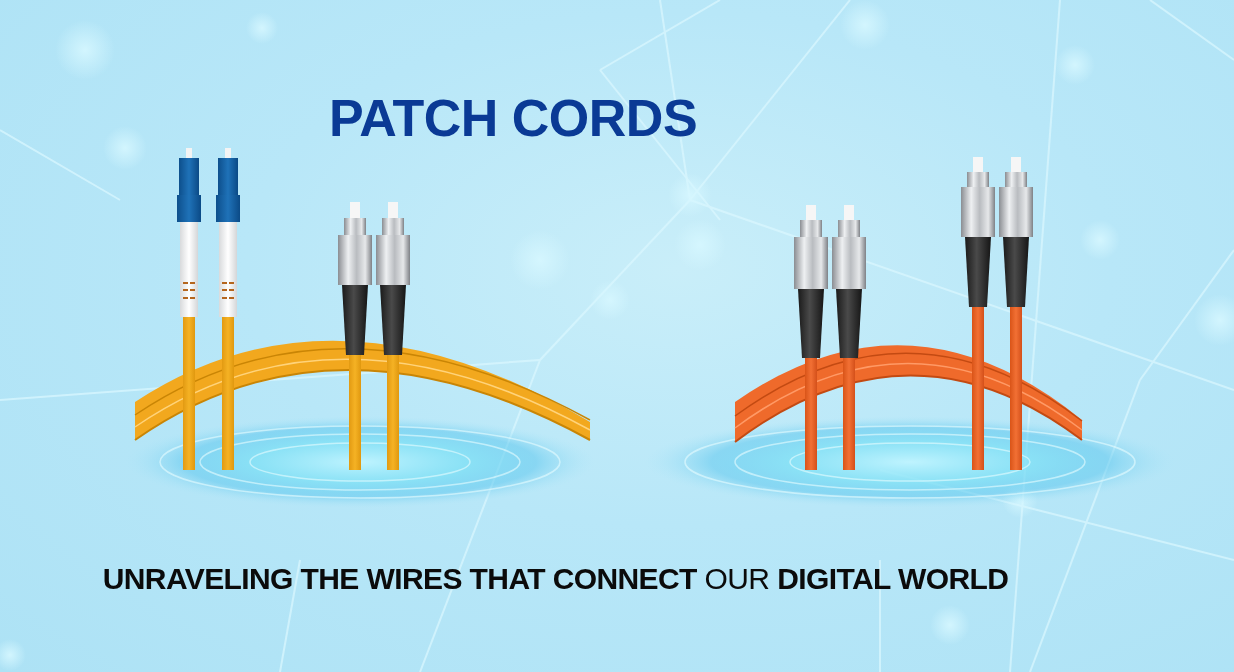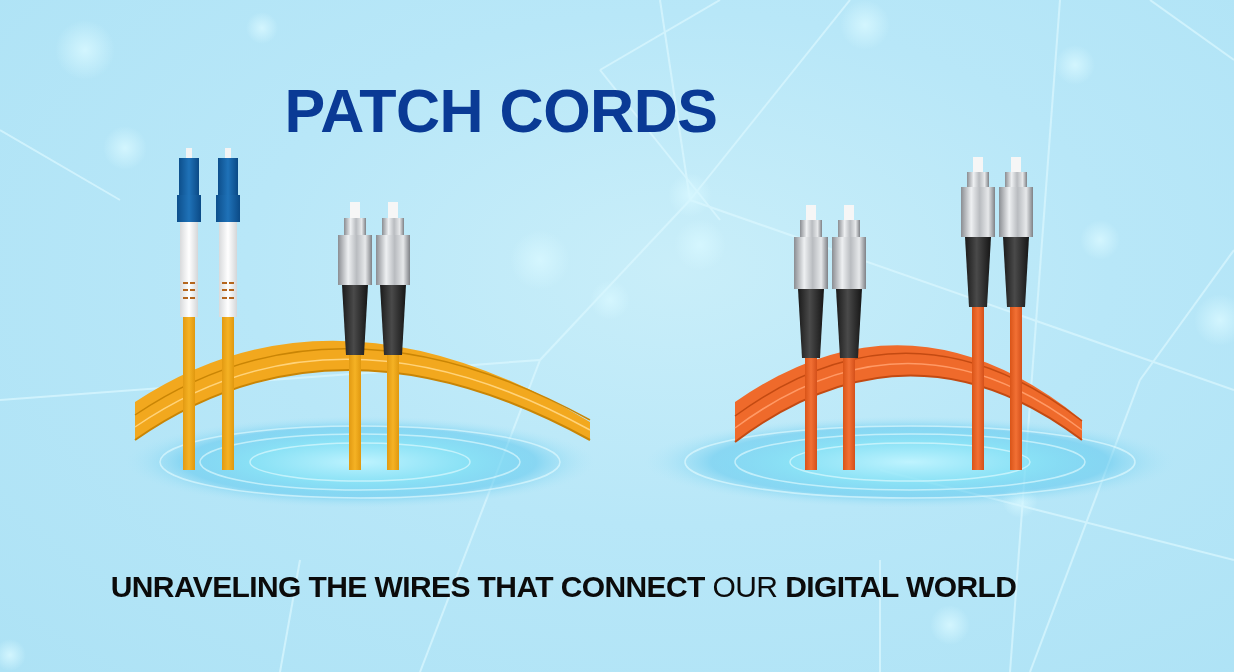--- a/index.html
+++ b/index.html
@@ -4,27 +4,27 @@
 <style>
   html, body { margin: 0; padding: 0; }
   body { width: 1234px; height: 672px; overflow: hidden; font-family: "Liberation Sans", sans-serif; }
   .banner {
     position: relative; width: 1234px; height: 672px; overflow: hidden;
     background: radial-gradient(ellipse at 55% 40%, #c9eef9 0%, #b8e7f8 45%, #ade2f5 100%);
   }
   .bg-svg { position: absolute; left: 0; top: 0; }
   .title {
     position: absolute; left: 0; width: 994px; top: 72px; text-align: center;
-    font-family: "Liberation Sans", sans-serif; font-weight: 700; font-size: 61px;
-    letter-spacing: -0.5px; color: #0a3a95; margin: 4px;
+    font-family: "Liberation Sans", sans-serif; font-weight: 700; font-size: 52px;
+    letter-spacing: -0.5px; color: #0a3a95; margin: 16px;
   }
   .tagline {
     position: absolute; left: 0; width: 1103px; top: 558px; text-align: center;
     font-family: "Liberation Sans", sans-serif; font-size: 30px; color: #0b0b0b;
-    letter-spacing: -0.6px; margin: 12px;
+    letter-spacing: -0.6px; margin: 4px;
   }
   .tagline .b { font-weight: 700; }
   .tagline .r { font-weight: 400; }
   .product { position: absolute; }
 </style>
 </head>
 <body>
 
 <div class="banner">
 

